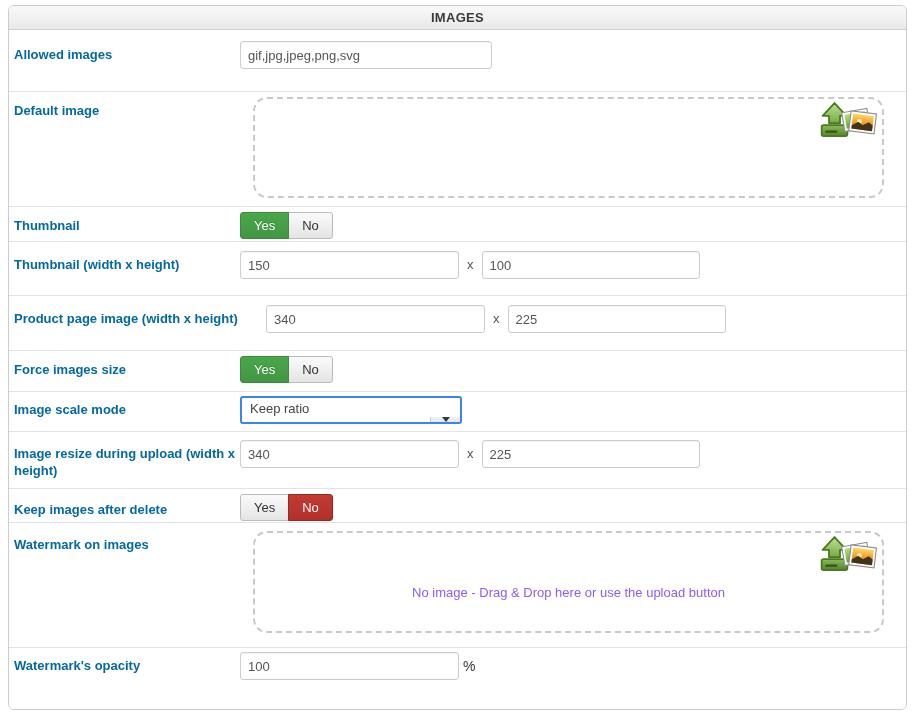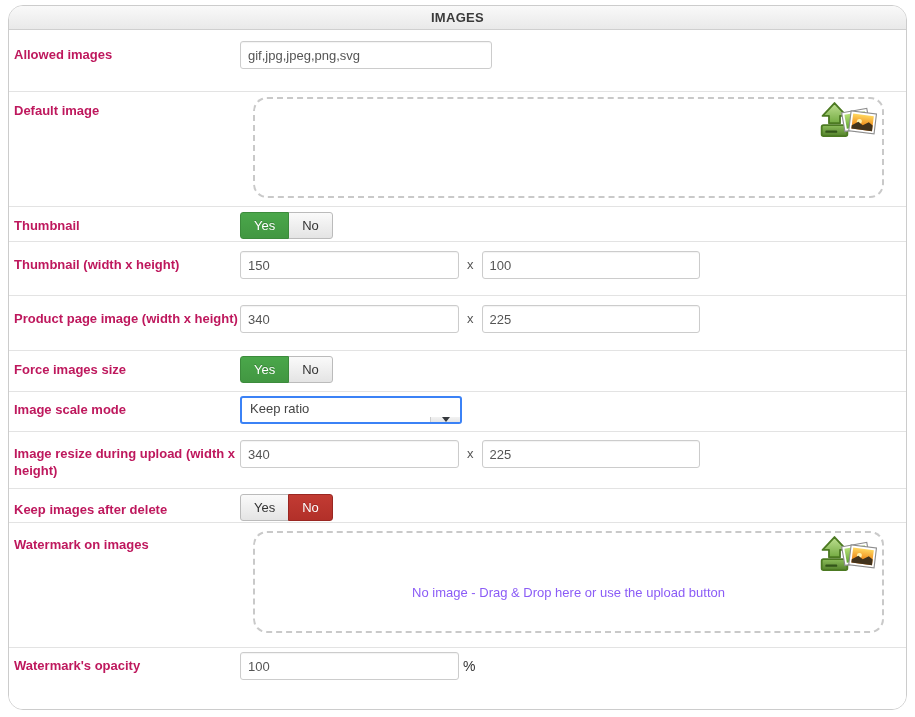--- a/index.html
+++ b/index.html
@@ -3,45 +3,45 @@
 <meta charset="utf-8">
 <style>
   html,body{margin:0;padding:0;}
   body{
     width:915px;height:717px;background:#fff;position:relative;
     font-family:"Liberation Sans","DejaVu Sans",sans-serif;
     -webkit-font-smoothing:antialiased;
   }
   .panel{
     position:absolute;left:8px;top:5px;width:899px;height:705px;
-    box-sizing:border-box;border:1px solid #ccc;border-radius:15px;
+    box-sizing:border-box;border:1px solid #ccc;border-radius:6px;
     background:#fff;overflow:hidden;
   }
   .panel-header{
     height:23px;line-height:23px;text-align:center;
     background:linear-gradient(#f9f9f9,#e9e9e9);
     border-bottom:1px solid #cfcfcf;
     font-size:13px;font-weight:bold;color:#3a3a3a;letter-spacing:.3px;
   }
   .row{
     display:flex;align-items:flex-start;box-sizing:border-box;
     border-bottom:1px solid #e3e3e3;padding-left:5px;background:#fff;
   }
   .row:last-child{border-bottom:none;}
   .row-label{
     width:226px;flex:0 0 226px;padding-top:5px;
-    font-size:13px;font-weight:bold;color:#be185d;line-height:17px;
+    font-size:13px;font-weight:bold;color:#0369a1;line-height:17px;
   }
   .row-field{flex:1;position:relative;}
   
   .r1{min-height:62px;padding-top:11px;}
   .r2{min-height:115px;padding-top:5px;}
   .r3{min-height:35px;padding-top:5px;}
   .r4{min-height:54px;padding-top:9px;}
-  .r5{min-height:55px;padding-top:9px;}
+  .r5{min-height:55px;padding-top:9px;gap:26px;}
   .r6{min-height:41px;padding-top:5px;}
   .r7{min-height:40px;padding-top:4px;}
   .r8{min-height:57px;padding-top:8px;}
   .r9{min-height:34px;padding-top:3px;align-items:center;}
   .r10{min-height:125px;padding-top:8px;}
   .r11{min-height:62px;padding-top:4px;}
 
   input.text{
     box-sizing:border-box;width:252px;height:28px;
     border:1px solid #ccc;border-radius:3px;

